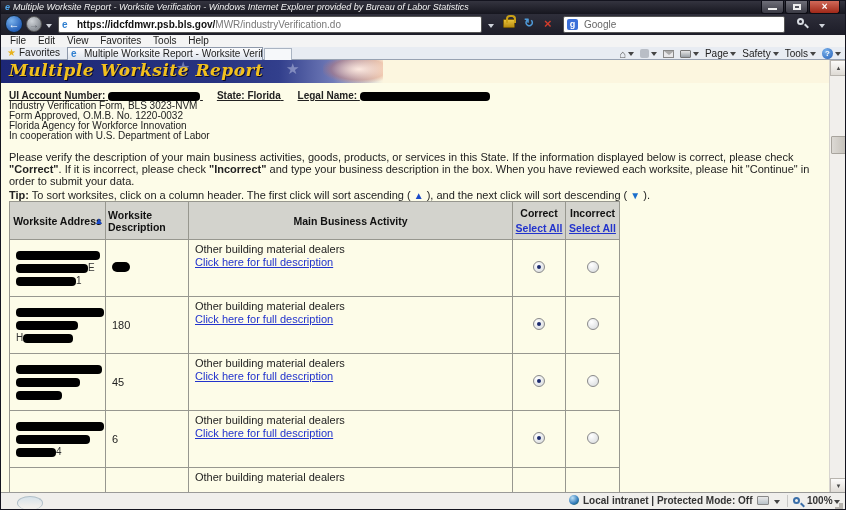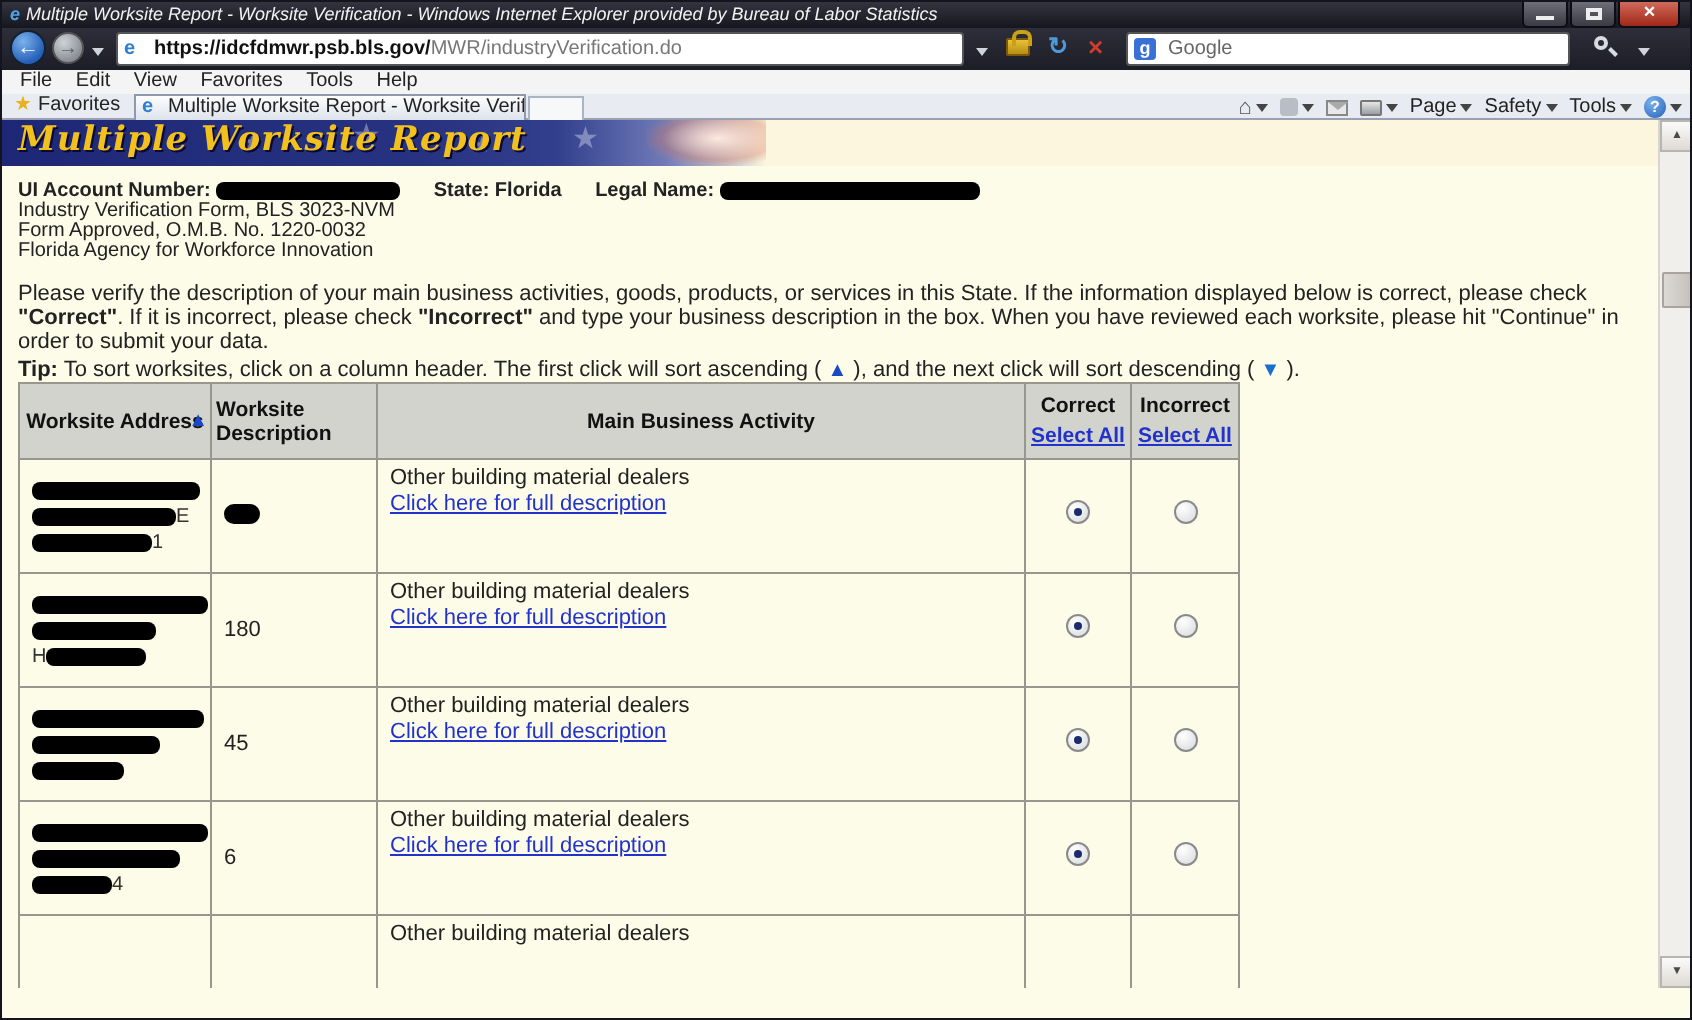--- a/index.html
+++ b/index.html
@@ -102,21 +102,21 @@
   .banner-title{ position:absolute; left:8px; top:0px; font-family:"DejaVu Serif",serif;
                  font-style:italic; font-weight:bold; font-size:17px; color:#f2c11e;
                  text-shadow:1px 1px 0 #0a0a30; letter-spacing:.5px; }
 
   .helpstrip{ height:13px; background:#dbe4f2; font-size:10px; font-weight:bold; line-height:13px;
               text-align:right; padding-right:14px; color:#2a35c0; }
   .helpstrip a{ color:#2a35c0; }
   .hs-sep{ margin:0 4px; color:#2a35c0; }
 
   .content{ padding:8px 8px 0 8px; color:#222; }
-  .acct-line1{ font-size:10px; line-height:10px; font-weight:bold; white-space:nowrap; }
+  .acct-line1{ font-size:10px; line-height:10px; font-weight:bold; white-space:nowrap;text-decoration:underline; }
   .redact-inline{ display:inline-block; background:#000; height:9px; border-radius:4px; vertical-align:middle; }
   .acct-line{ font-size:10px; line-height:10px; }
   .acct-gap{ margin-left:14px; }
 
   .instructions{ margin-top:10px; font-size:11px; line-height:12px; max-width:818px; }
   .bold{ font-weight:bold; }
   .tipline{ margin-top:3px; font-size:11px; line-height:11px; }
   .arrow-asc{ color:#1a49c8; font-size:10px; }
   .arrow-desc{ color:#1a6ecc; font-size:10px; }
 
@@ -288,20 +288,21 @@
       <div class="acct-line1">
         <span>UI Account Number:</span>
         <span class="redact-inline" style="width:92px"></span>
         <span class="acct-gap">State: Florida</span>
         <span class="acct-gap">Legal Name:</span>
         <span class="redact-inline" style="width:130px"></span>
       </div>
       <div class="acct-line">Industry Verification Form, BLS 3023-NVM</div>
       <div class="acct-line">Form Approved, O.M.B. No. 1220-0032</div>
       <div class="acct-line">Florida Agency for Workforce Innovation</div>
+      <div class="acct-line">In cooperation with U.S. Department of Labor</div>
 
       <p class="instructions"><span>Please verify the description of your main business activities, goods, products, or services in this State. If the information displayed below is correct, please check </span><span class="bold">"Correct"</span><span>. If it is incorrect, please check </span><span class="bold">"Incorrect"</span><span> and type your business description in the box. When you have reviewed each worksite, please hit "Continue" in order to submit your data.</span></p>
 
       <p class="tipline"><span class="bold">Tip:</span><span> To sort worksites, click on a column header. The first click will sort ascending ( </span><span class="arrow-asc">▲</span><span> ), and the next click will sort descending ( </span><span class="arrow-desc">▼</span><span> ).</span></p>
 
       <table class="vtable">
         <colgroup>
             <col style="width:96px">
             <col style="width:83px">
             <col style="width:324px">
@@ -373,14 +374,25 @@
       </table>
     </div>
   </div>
 
   <div class="scroll-v">
     <div class="scroll-btn up">▲</div>
     <div class="scroll-thumb"></div>
     <div class="scroll-btn down">▼</div>
   </div>
 
+  <div class="statusbar">
+    <span class="ghost-circle"></span>
+    <span class="zone"><span class="globe"></span><span>Local intranet | Protected Mode: Off</span></span>
+    <span class="compat"></span>
+    <span class="caret dark compat-caret"></span>
+    <span class="status-sep"></span>
+    <span class="magnifier zoom-mag"></span>
+    <span class="zoom-text">100%</span>
+    <span class="caret dark zoom-caret"></span>
+    <span class="grip"></span>
+  </div>
 
 </div>
 
 </body></html>

